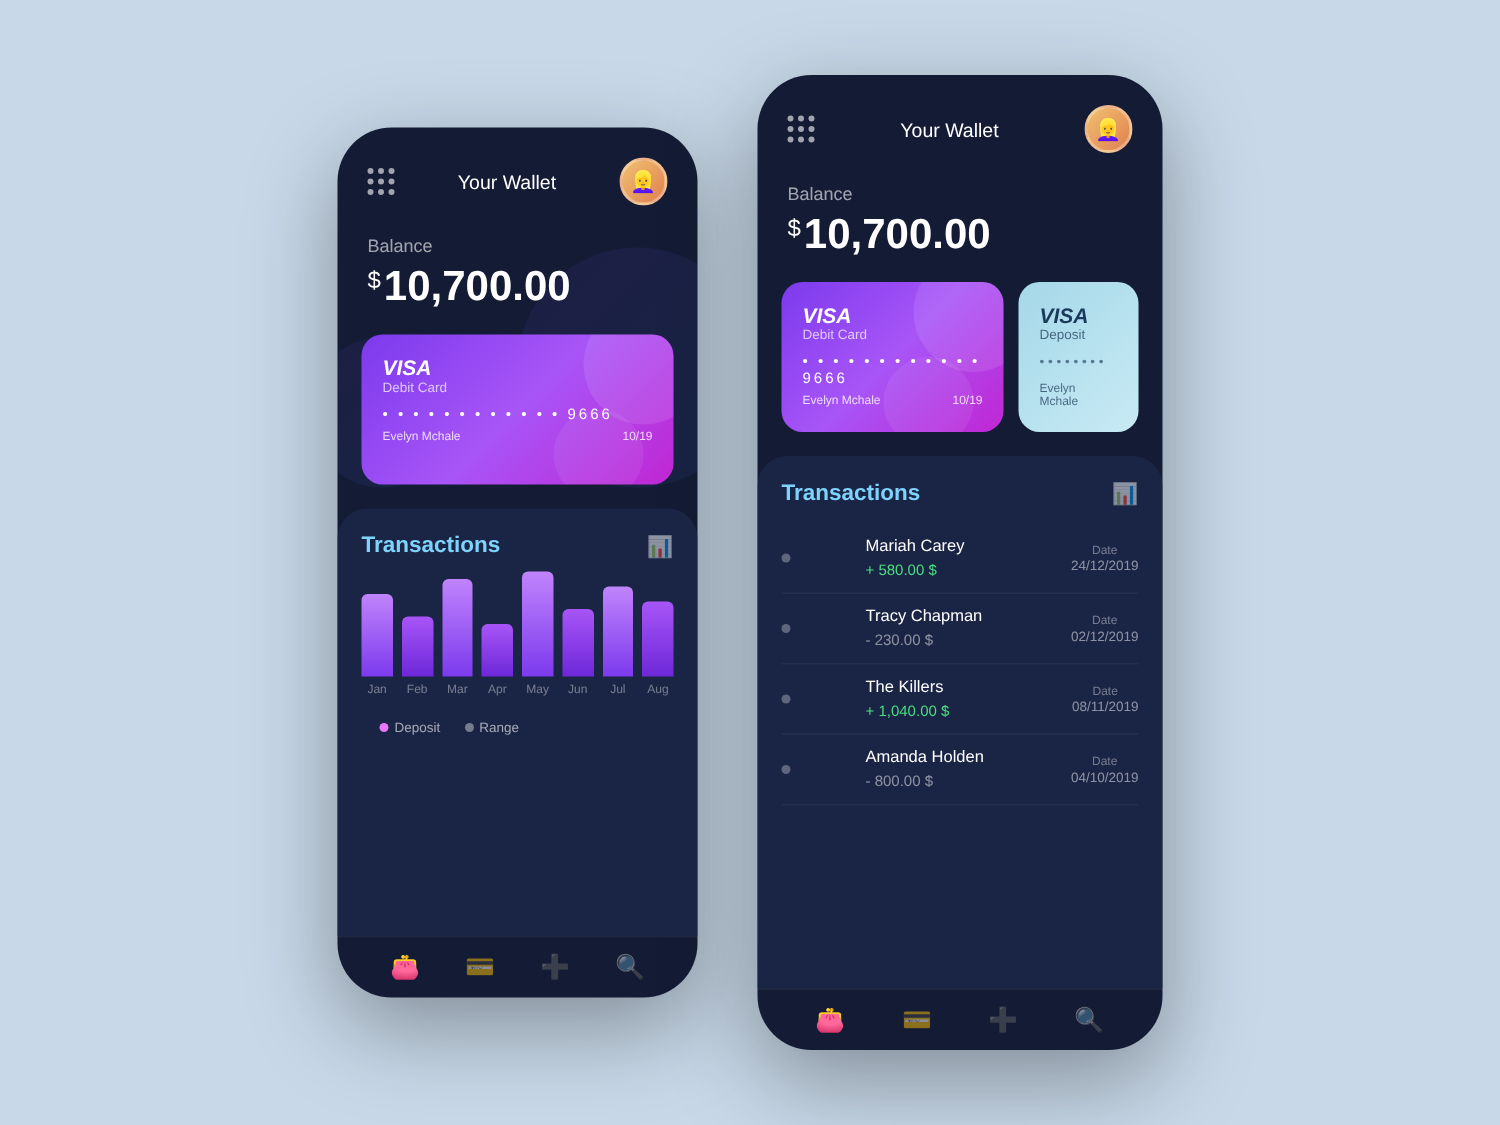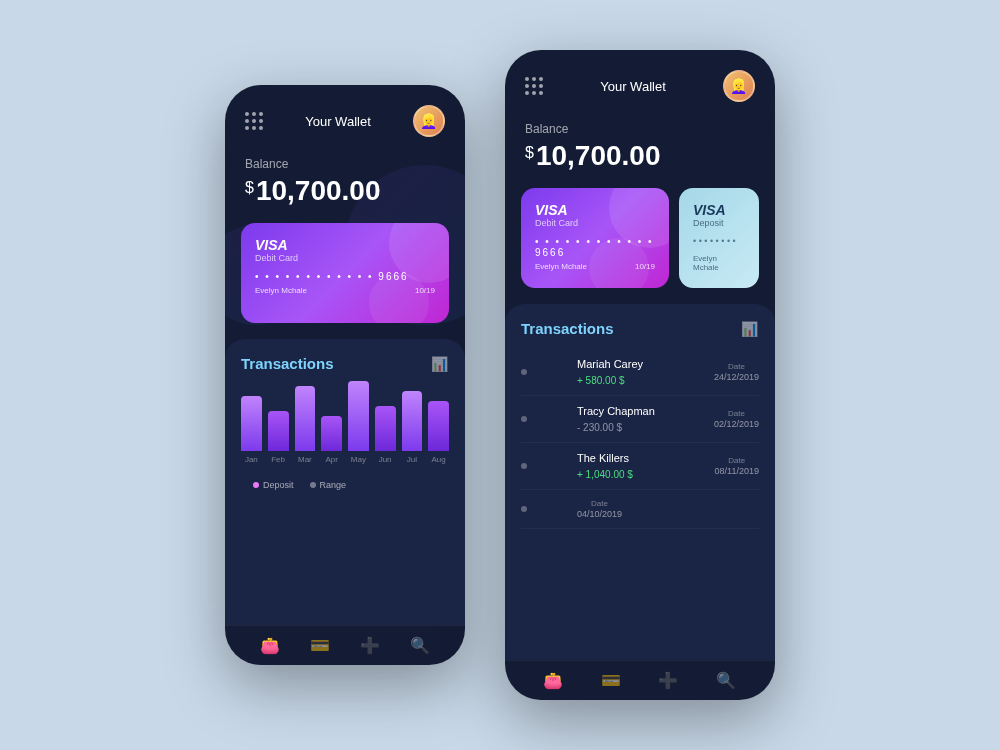--- a/index.html
+++ b/index.html
@@ -566,20 +566,24 @@
             <div class="transaction-amount amount-positive">+ 1,040.00 $</div>
           </div>
           <div class="transaction-date-col">
             <div class="date-label">Date</div>
             <div class="date-value">08/11/2019</div>
           </div>
         </div>
 
         <div class="transaction-item">
           <div class="transaction-dot"></div>
+          <div class="transaction-info">
+            <div class="transaction-name">Amanda Holden</div>
+            <div class="transaction-amount amount-negative">- 800.00 $</div>
+          </div>
           <div class="transaction-date-col">
             <div class="date-label">Date</div>
             <div class="date-value">04/10/2019</div>
           </div>
         </div>
       </div>
     </div>
 
     <div class="bottom-nav">
       <span class="nav-icon active">👛</span>

